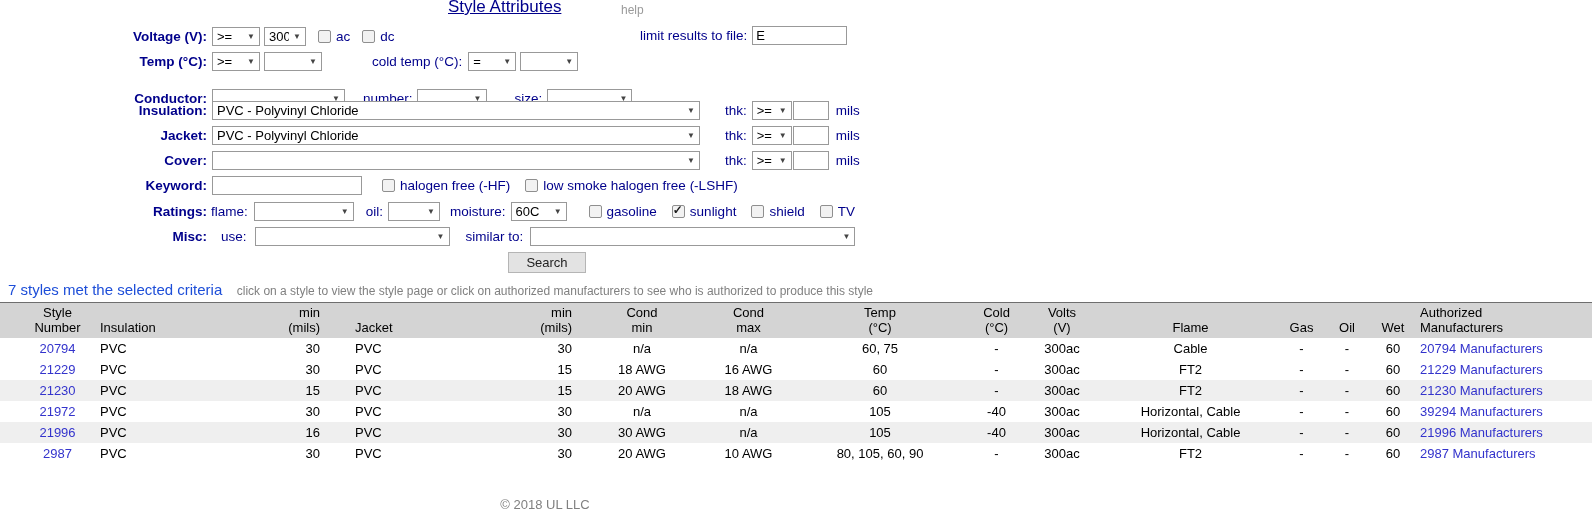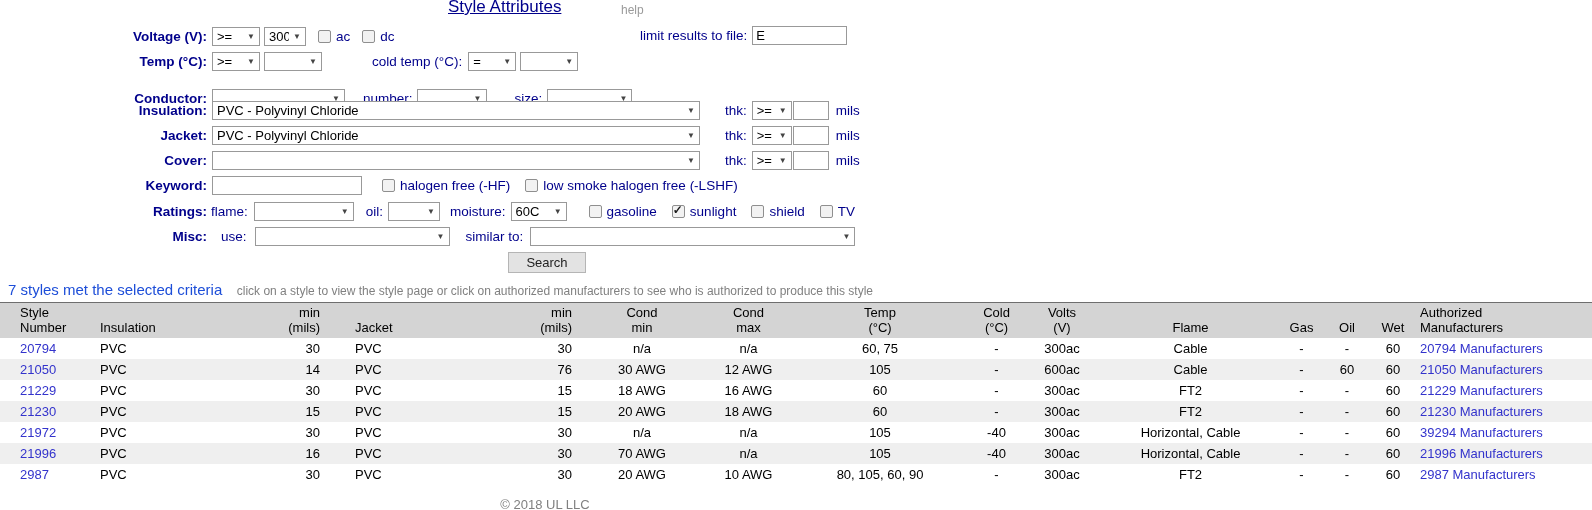--- a/index.html
+++ b/index.html
@@ -44,21 +44,21 @@
 
   #tablewrap { position:absolute; left:0; top:302px; width:1592px; border-top:1px solid #6e6e6e; }
   table { border-collapse:collapse; width:1592px; table-layout:fixed; font-size:13px; color:#000; }
   thead tr { background:#d4d4d4; }
   thead th { font-weight:normal; vertical-align:bottom; padding-top:2px; padding-bottom:3px;
              line-height:15px; white-space:nowrap; }
   tbody td { height:21px; line-height:21px; white-space:nowrap; overflow:hidden; }
   tbody tr.alt { background:#efefef; }
   .link { color:#3333CC; cursor:pointer;margin-top:42px; }
 
-  .c0 { text-align:left;  padding-left:20px; }
+  .c0 { text-align:center;  padding-left:20px; }
   .c1 { text-align:left;  padding-left:5px; }
   .c2 { text-align:right; padding-right:10px; }
   .c3 { text-align:left;  padding-left:25px; }
   .c4 { text-align:right; padding-right:10px; }
   .c5,.c6,.c7,.c8,.c9,.c10,.c11,.c12,.c13 { text-align:center; }
   .c14 { text-align:left; padding-left:10px; }
 
   #footer { position:absolute; top:497px; left:0; width:1090px; text-align:center;
             color:#808080; font-size:13px; }
 </style>
@@ -319,37 +319,20 @@
             <td class="c6">n/a</td>
             <td class="c7">60, 75</td>
             <td class="c8">-</td>
             <td class="c9">300ac</td>
             <td class="c10">Cable</td>
             <td class="c11">-</td>
             <td class="c12">-</td>
             <td class="c13">60</td>
             <td class="c14"><span class="link">20794 Manufacturers</span></td>
           </tr>
-          <tr class="alt">
-            <td class="c0"><span class="link">21050</span></td>
-            <td class="c1">PVC</td>
-            <td class="c2">14</td>
-            <td class="c3">PVC</td>
-            <td class="c4">76</td>
-            <td class="c5">30 AWG</td>
-            <td class="c6">12 AWG</td>
-            <td class="c7">105</td>
-            <td class="c8">-</td>
-            <td class="c9">600ac</td>
-            <td class="c10">Cable</td>
-            <td class="c11">-</td>
-            <td class="c12">60</td>
-            <td class="c13">60</td>
-            <td class="c14"><span class="link">21050 Manufacturers</span></td>
-          </tr>
           <tr>
             <td class="c0"><span class="link">21229</span></td>
             <td class="c1">PVC</td>
             <td class="c2">30</td>
             <td class="c3">PVC</td>
             <td class="c4">15</td>
             <td class="c5">18 AWG</td>
             <td class="c6">16 AWG</td>
             <td class="c7">60</td>
             <td class="c8">-</td>
@@ -393,21 +376,21 @@
             <td class="c12">-</td>
             <td class="c13">60</td>
             <td class="c14"><span class="link">39294 Manufacturers</span></td>
           </tr>
           <tr class="alt">
             <td class="c0"><span class="link">21996</span></td>
             <td class="c1">PVC</td>
             <td class="c2">16</td>
             <td class="c3">PVC</td>
             <td class="c4">30</td>
-            <td class="c5">70 AWG</td>
+            <td class="c5">30 AWG</td>
             <td class="c6">n/a</td>
             <td class="c7">105</td>
             <td class="c8">-40</td>
             <td class="c9">300ac</td>
             <td class="c10">Horizontal, Cable</td>
             <td class="c11">-</td>
             <td class="c12">-</td>
             <td class="c13">60</td>
             <td class="c14"><span class="link">21996 Manufacturers</span></td>
           </tr>

